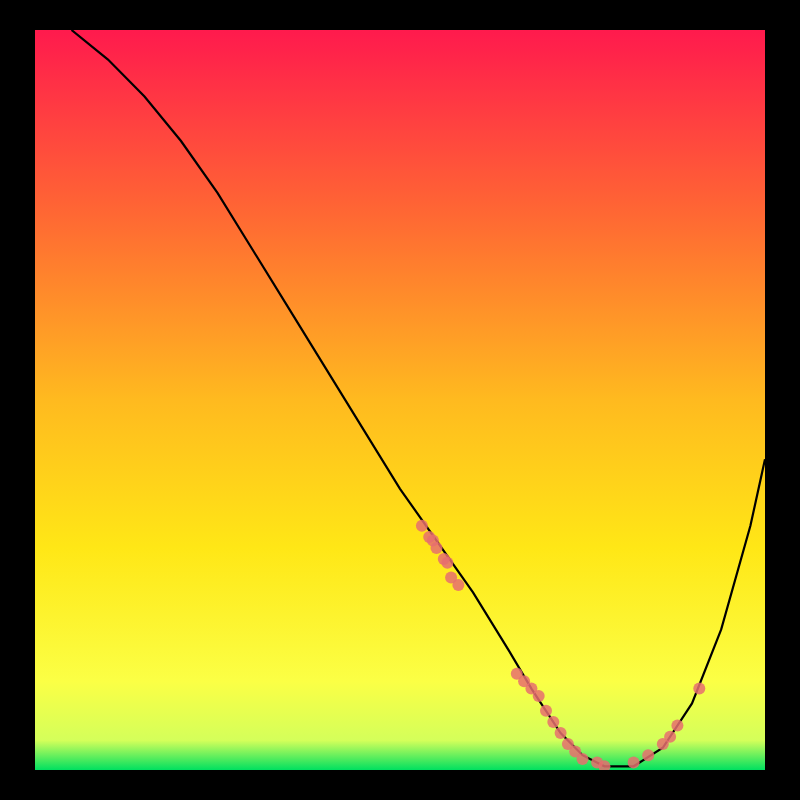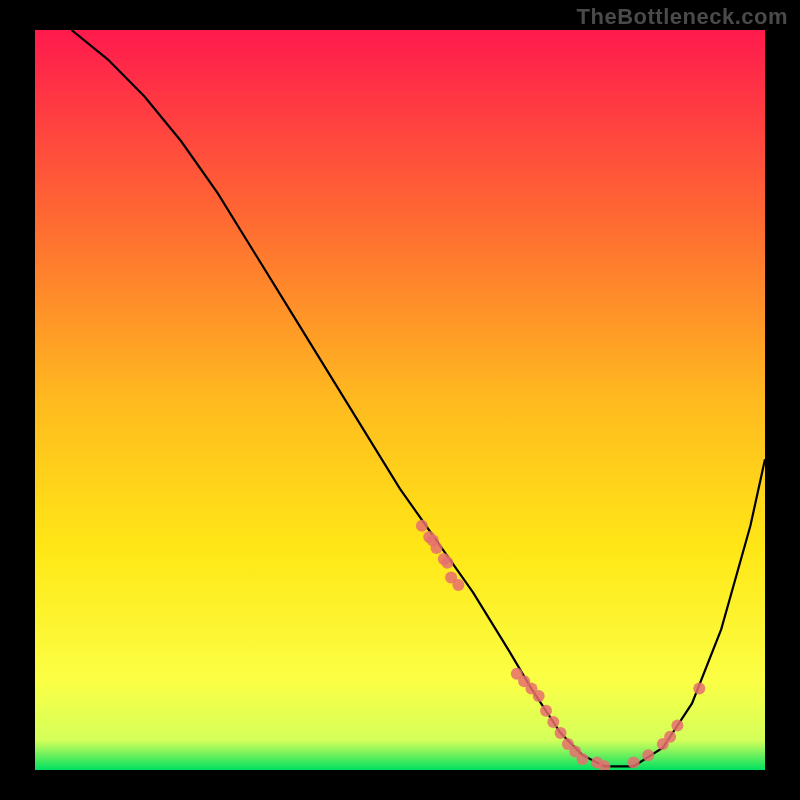--- a/index.html
+++ b/index.html
@@ -38,21 +38,20 @@
   .plot svg {
     display: block;
     width: 100%;
     height: 100%;
   }
 </style>
 </head>
 <body>
 
 <div class="frame">
-  <div class="watermark">TheBottleneck.com</div>
 
   <div class="plot">
     <svg viewBox="0 0 730 740" preserveAspectRatio="none">
       <defs>
         <linearGradient id="bg-grad" x1="0" y1="0" x2="0" y2="1">
           <stop offset="0%" stop-color="#ff1a4d"></stop>
           <stop offset="25%" stop-color="#ff6833"></stop>
           <stop offset="50%" stop-color="#ffba1f"></stop>
           <stop offset="70%" stop-color="#ffe716"></stop>
           <stop offset="88%" stop-color="#fbff45"></stop>

